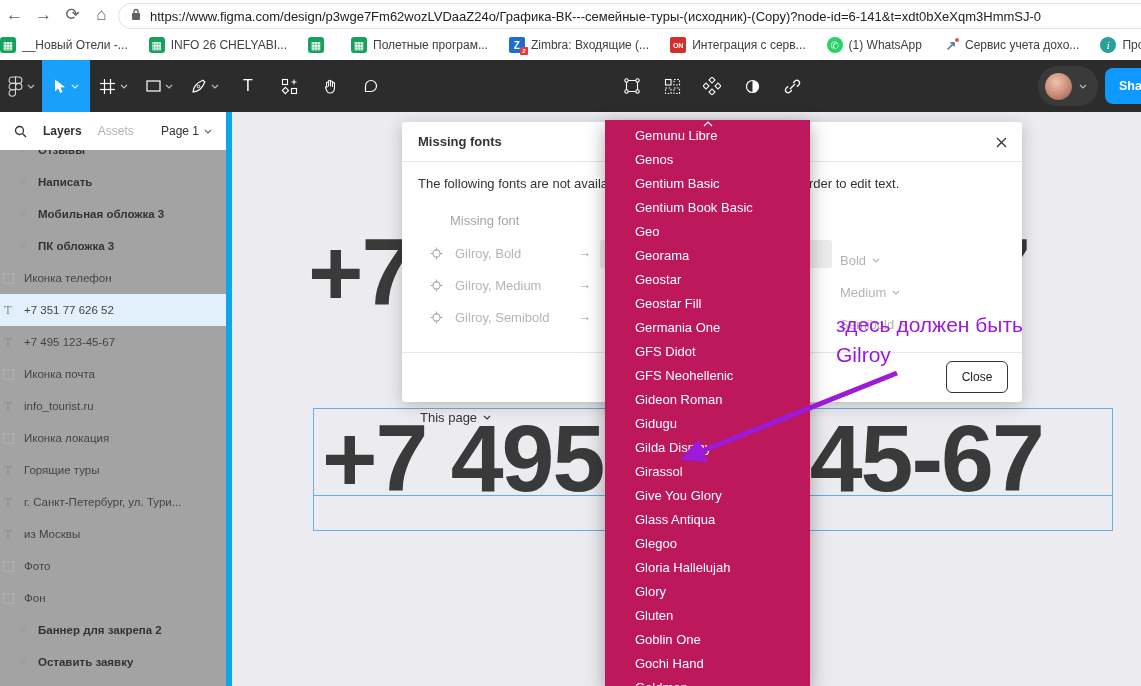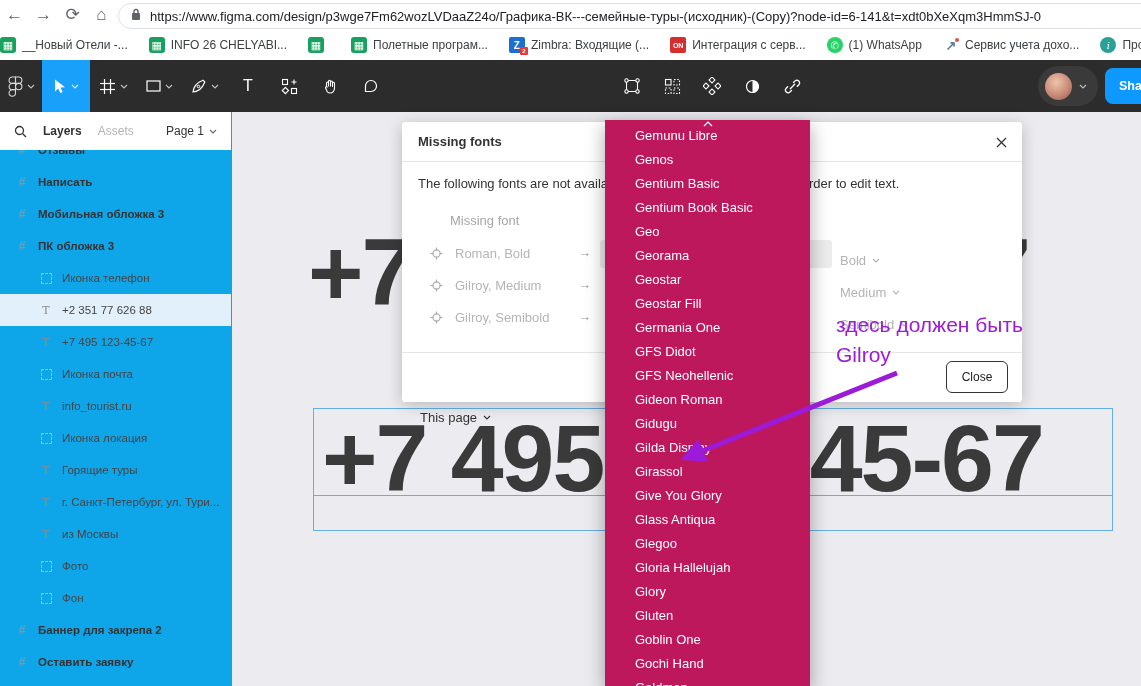--- a/index.html
+++ b/index.html
@@ -46,31 +46,31 @@
   .ricon{width:40px;height:52px;display:flex;align-items:center;justify-content:center;cursor:pointer;}
   .avatar-pill{position:absolute;left:1038px;top:66px;width:60px;height:40px;border-radius:20px;
        background:#3a3a3a;display:flex;align-items:center;padding-left:7px;gap:7px;box-sizing:border-box;cursor:pointer;}
   .avatar{width:27px;height:27px;border-radius:50%;
        background:radial-gradient(circle at 42% 35%,#efc4ab,#c88a77 55%,#8a5a4e 100%);}
   .share-btn{position:absolute;left:1105px;top:68px;height:36px;width:72px;background:#0d99ff;border:none;
        border-radius:8px;color:#fff;font-weight:bold;font-size:12.5px;text-align:left;padding-left:14px;
        font-family:"Liberation Sans",sans-serif;cursor:pointer;}
 
   
-  .sidebar{position:absolute;top:112px;left:0;width:232px;bottom:0;background:#0ea5e9;
-       border-right:1px solid #0ea5e9;box-sizing:border-box;overflow:hidden;}
+  .sidebar{position:absolute;top:112px;left:0;width:232px;bottom:0;background:#a3a3a3;
+       border-right:6px solid #0ea5e9;box-sizing:border-box;overflow:hidden;}
   .panel-head{position:absolute;top:0;left:0;right:0;height:38px;background:#fff;z-index:2;display:flex;
        align-items:center;padding:0 14px;gap:16px;font-size:12px;}
   .ph-tab-layers{color:#333;font-weight:bold;cursor:pointer;}
   .ph-tab-assets{color:#b3b3b3;cursor:pointer;}
   .ph-page{margin-left:auto;color:#333;display:flex;align-items:center;gap:5px;cursor:pointer;}
   .layers-list{position:absolute;top:22px;left:0;right:0;z-index:1;}
   .layer{height:32px;display:flex;align-items:center;font-size:11.5px;color:#444;cursor:pointer;}
   .layer.lvl-0{padding-left:14px;font-weight:bold;color:#333;}
-  .layer.lvl-1{padding-left:38px;}
+  .layer.lvl-1{}
   .layer.selected{background:#e1f0fb;}
   .licon{width:16px;display:flex;align-items:center;justify-content:center;margin-right:8px;flex:0 0 16px;}
   .icon-frame .licon::before{content:"#";color:#9a9a9a;font-size:12px;font-weight:normal;}
   .icon-text .licon::before{content:"T";font-family:"DejaVu Serif",serif;font-size:11px;color:#8c8c8c;}
   .icon-dashed .licon::before{content:"";width:9px;height:9px;border:1px dashed #b4b4b4;}
   .layer .llabel{white-space:nowrap;overflow:hidden;text-overflow:ellipsis;padding-right:8px;}
 
   
   .canvas{position:absolute;left:232px;top:112px;right:0;bottom:0;background:#ececf0;overflow:hidden;}
   .phone-big{position:absolute;font-size:95px;font-weight:600;color:#3a3a3a;letter-spacing:-2px;
@@ -353,21 +353,21 @@
           <span class="llabel">ПК обложка 3</span>
         </div>
 
         <div class="layer lvl-1 icon-dashed">
           <span class="licon"></span>
           <span class="llabel">Иконка телефон</span>
         </div>
 
         <div class="layer selected lvl-1 icon-text">
           <span class="licon"></span>
-          <span class="llabel">+2 351 77 626 88</span>
+          <span class="llabel">+7 351 77 626 52</span>
         </div>
 
         <div class="layer lvl-1 icon-text">
           <span class="licon"></span>
           <span class="llabel">+7 495 123-45-67</span>
         </div>
 
         <div class="layer lvl-1 icon-dashed">
           <span class="licon"></span>
           <span class="llabel">Иконка почта</span>
@@ -448,21 +448,21 @@
             <svg width="13" height="13" viewBox="0 0 13 13">
               <g stroke="#aaa" stroke-width="1.1" fill="none">
                 <circle cx="6.5" cy="6.5" r="3.6"></circle>
                 <line x1="6.5" y1="0.5" x2="6.5" y2="3.4"></line>
                 <line x1="6.5" y1="9.6" x2="6.5" y2="12.5"></line>
                 <line x1="0.5" y1="6.5" x2="3.4" y2="6.5"></line>
                 <line x1="9.6" y1="6.5" x2="12.5" y2="6.5"></line>
               </g>
             </svg>
           </span>
-          <span class="fname">Roman, Bold</span>
+          <span class="fname">Gilroy, Bold</span>
           <span class="farrow">→</span>
           <span class="repl"></span>
           <span class="fweight">
             <span>Bold</span>
             <svg width="8" height="5" viewBox="0 0 8 5">
               <path d="M1 1 L4 4 L7 1" fill="none" stroke="#b3b3b3" stroke-width="1.1"></path>
             </svg>
           </span>
         </div>
 

